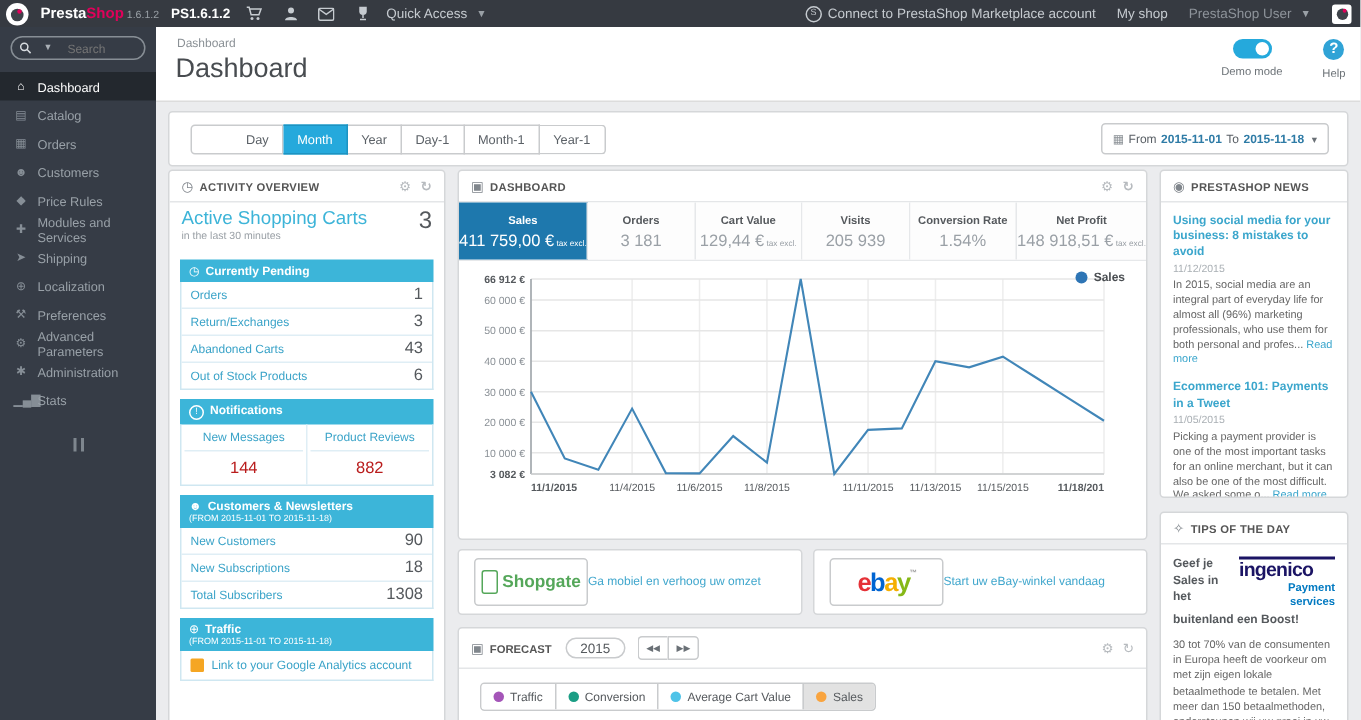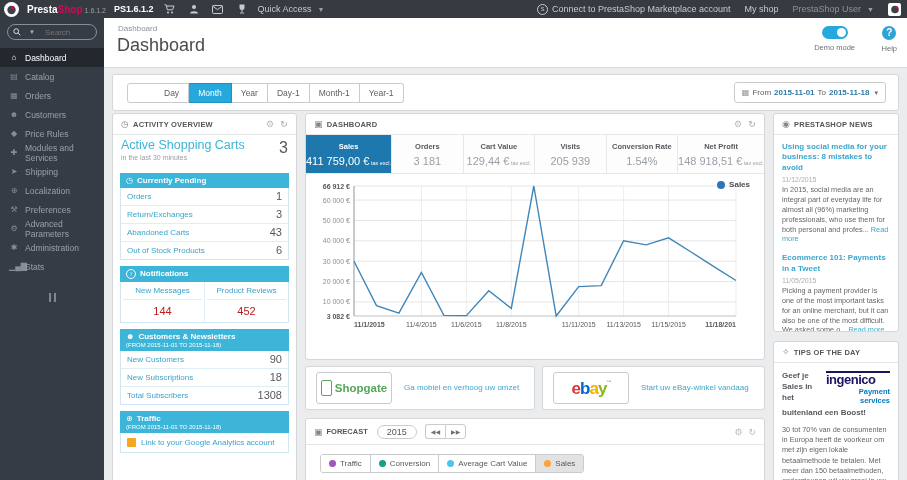--- a/index.html
+++ b/index.html
@@ -94,21 +94,21 @@
   .kpi:last-child{border-right:0;}
   .kpi .k-lbl{font-size:7.5px;font-weight:bold;color:#55595d;margin-bottom:4px;}
   .kpi .k-val{font-size:11px;color:#9aa0a6;white-space:nowrap;}
   .kpi .k-suf{font-size:5.5px;}
   .kpi.active{background:#1e78ad;}
   .kpi.active .k-lbl,.kpi.active .k-val{color:#fff;}
   .chart-wrap{position:relative;}
   .chart-legend{position:absolute;top:6px;right:14px;display:flex;align-items:center;gap:4px;font-size:8px;font-weight:bold;color:#4a4e52;}
   .chart-legend .dot{width:8px;height:8px;border-radius:50%;}
   
-  .banner{position:absolute;display:flex;align-items:center;gap:12px;background:#fff;border:1px solid #d5d7d9;border-radius:3px;padding:0 10px;box-sizing:border-box;height:44px;}
+  .banner{position:absolute;display:flex;align-items:center;gap:0;background:#fff;border:1px solid #d5d7d9;border-radius:3px;padding:0 10px;box-sizing:border-box;height:44px;}
   .banner.shopgate{top:299px;left:201px;width:230px;}
   .banner.ebay{top:299px;left:438px;width:223px;}
   .logo-box{width:74px;height:30px;border:1px solid #c9cbcd;border-radius:3px;display:flex;align-items:center;justify-content:center;gap:3px;background:#fff;cursor:pointer;flex:none;}
   .sg-phone{width:9px;height:14px;border:1.5px solid #55a75a;border-radius:2px;display:inline-block;}
   .sg-name{color:#55a75a;font-size:11.5px;font-weight:600;}
   .ebay-word{font-size:17px;font-weight:bold;letter-spacing:-1px;line-height:1;}
   .e1{color:#e53238;} .e2{color:#0064d2;} .e3{color:#f5af02;} .e4{color:#86b817;}
   .tm{font-size:5px;color:#999;vertical-align:top;}
   .banner-link{color:#41a7cd;font-size:8px;cursor:pointer;line-height:1.3;}
   
@@ -342,21 +342,21 @@
         </div>
       </div>
     <div class="sec-h"><span class="bang">!</span><span>Notifications</span></div>
     <div class="notif">
       <div class="notif-col">
         <span class="lbl">New Messages</span>
         <span class="val">144</span>
       </div>
       <div class="notif-col">
         <span class="lbl">Product Reviews</span>
-        <span class="val">452</span>
+        <span class="val">882</span>
       </div>
     </div>
     <div class="sec-h"><span class="ic">☻</span><span>Customers &amp; Newsletters</span><span class="sub">(FROM 2015-11-01 TO 2015-11-18)</span></div>
     <div class="sec-rows" id="customers-rows">
         <div class="sec-row">
           <span class="lbl">New Customers</span>
           <span class="val">90</span>
         </div>
         <div class="sec-row">
           <span class="lbl">New Subscriptions</span>

